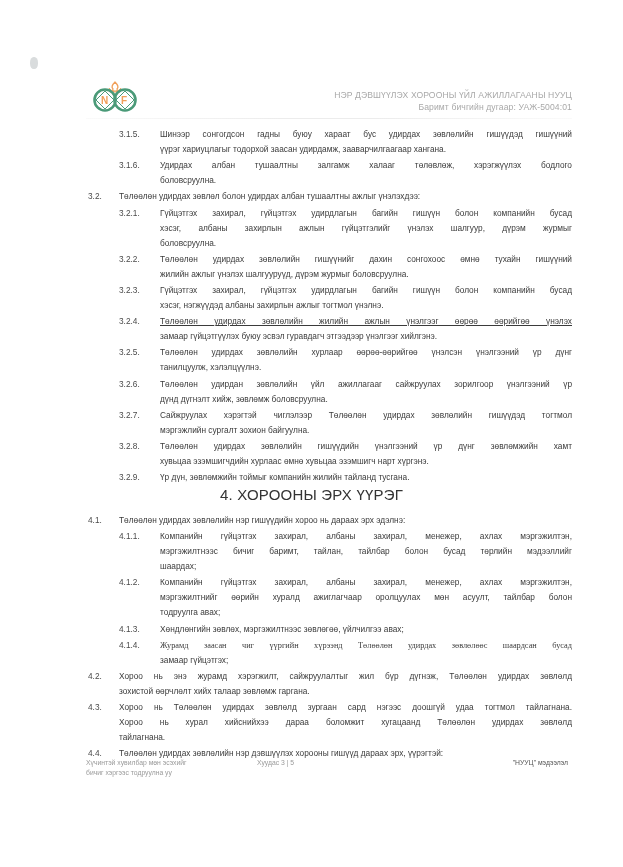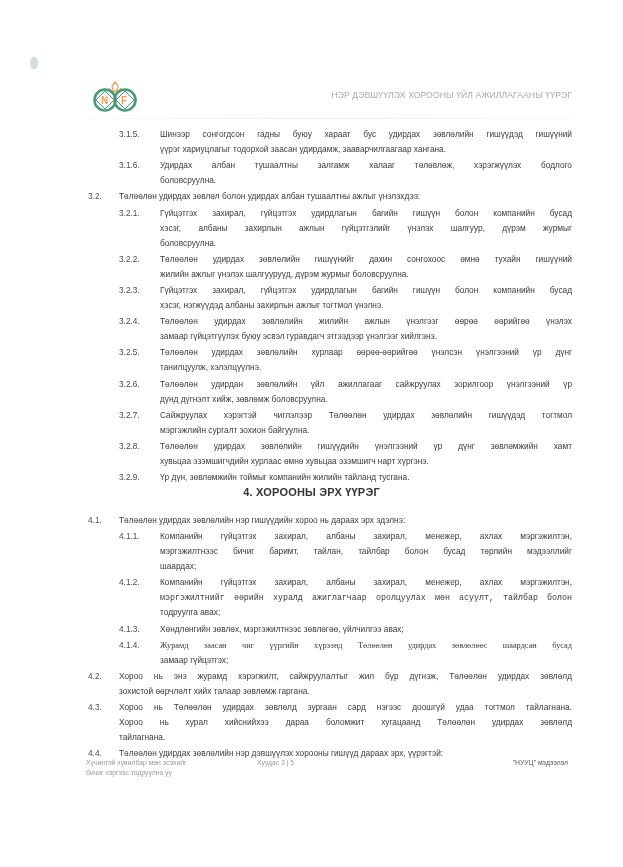--- a/index.html
+++ b/index.html
@@ -21,21 +21,21 @@
     .header-rule {
       position: absolute; left: 0; top: 38px; width: 100%; height: 1px;
       background: linear-gradient(90deg, rgba(230,230,230,0.2), #ececec 40%, #ececec 60%, rgba(230,230,230,0.2));
     }
     .content { position: absolute; left: 0; top: 0; width: 623px; }
     .row { position: absolute; font-size: 8.3px; line-height: 15px; color: #3b3b3b; }
     .row .num { position: absolute; left: 0; top: 0; color: #4a4a4a; }
     .row .txt { position: absolute; top: 0; text-align: justify; }
     .section-title {
       position: absolute; left: 0; width: 623px; top: 486px; text-align: center;
-      font-size: 11px; font-weight: bold; color: #333333; letter-spacing: 0.2px;
+      font-size: 15px; font-weight: normal; color: #333333; letter-spacing: 0.2px;
     }
     .footer { position: absolute; top: 758px; left: 86px; width: 486px; font-size: 6.8px; line-height: 9.5px; color: #9a9a9a; }
     .footer .f-left { position: absolute; left: 0; top: 0; width: 140px; }
     .footer .f-mid { position: absolute; left: 171px; top: 0; }
     .footer .f-right { position: absolute; right: 4px; top: 0; color: #555555; }
   </style>
 </head>
 <body>
 
 <div class="smudge"></div>
@@ -47,21 +47,22 @@
       <path d="M21 8 C22 10 24 11 27 11 C30 11 32 10 33 8" fill="none" stroke="#f0a05a" stroke-width="1"></path>
     </g>
     <circle cx="17" cy="20" r="10.5" fill="none" stroke="#4a9a78" stroke-width="2.6"></circle>
     <circle cx="37" cy="20" r="10.5" fill="none" stroke="#4a9a78" stroke-width="2.6"></circle>
     <path d="M8 20 L17 11 L26 20 L17 29 Z" fill="none" stroke="#4a9a78" stroke-width="1"></path>
     <path d="M28 20 L37 11 L46 20 L37 29 Z" fill="none" stroke="#4a9a78" stroke-width="1"></path>
     <text x="13" y="24" font-size="10" font-weight="bold" fill="#f0a05a" font-family="Liberation Sans, sans-serif">N</text>
     <text x="33" y="24" font-size="10" font-weight="bold" fill="#f0a05a" font-family="Liberation Sans, sans-serif">F</text>
   </svg>
   <div class="header-text">
-    <div>НЭР ДЭВШҮҮЛЭХ ХОРООНЫ ҮЙЛ АЖИЛЛАГААНЫ ҮҮРЭГ</div>
+    <div>НЭР ДЭВШҮҮЛЭХ ХОРООНЫ ҮЙЛ АЖИЛЛАГААНЫ НУУЦ</div>
+    <div>Баримт бичгийн дугаар: УАЖ-5004:01</div>
   </div>
   <div class="header-rule"></div>
 </div>
 
 <div class="content" id="content">
     <div class="row" style="left: 119px; top: 127px;">
       <span class="num">3.1.5.</span>
       <div class="txt" style="left: 41px; top: 0px; width: 412px; white-space: normal; text-align-last: justify;">Шинээр сонгогдсон гадны буюу хараат бус удирдах зөвлөлийн гишүүдэд гишүүний</div>
       <div class="txt" style="left: 41px; top: 15px; width: 412px; white-space: nowrap;">үүрэг хариуцлагыг тодорхой заасан удирдамж, зааварчилгаагаар хангана.</div>
     </div>
@@ -85,21 +86,21 @@
       <div class="txt" style="left: 41px; top: 0px; width: 412px; white-space: normal; text-align-last: justify;">Төлөөлөн удирдах зөвлөлийн гишүүнийг дахин сонгохоос өмнө тухайн гишүүний</div>
       <div class="txt" style="left: 41px; top: 15px; width: 412px; white-space: nowrap;">жилийн ажлыг үнэлэх шалгууруүд, дүрэм журмыг боловсруулна.</div>
     </div>
     <div class="row" style="left: 119px; top: 283px;">
       <span class="num">3.2.3.</span>
       <div class="txt" style="left: 41px; top: 0px; width: 412px; white-space: normal; text-align-last: justify;">Гүйцэтгэх захирал, гүйцэтгэх удирдлагын багийн гишүүн болон компанийн бусад</div>
       <div class="txt" style="left: 41px; top: 15px; width: 412px; white-space: nowrap;">хэсэг, нэгжүүдэд албаны захирлын ажлыг тогтмол үнэлнэ.</div>
     </div>
     <div class="row" style="left: 119px; top: 314.2px;">
       <span class="num">3.2.4.</span>
-      <div class="txt" style="left: 41px; top: 0px; width: 412px; white-space: normal; text-align-last: justify;">Төлөөлөн удирдах зөвлөлийн жилийн ажлын үнэлгээг өөрөө өөрийгөө үнэлэх</div>
+      <div class="txt" style="left: 41px; top: 0px; width: 412px; white-space: normal; text-align-last: justify; text-decoration: underline;">Төлөөлөн удирдах зөвлөлийн жилийн ажлын үнэлгээг өөрөө өөрийгөө үнэлэх</div>
       <div class="txt" style="left: 41px; top: 15px; width: 412px; white-space: nowrap;">замаар гүйцэтгүүлэх буюу эсвэл гуравдагч этгээдээр үнэлгээг хийлгэнэ.</div>
     </div>
     <div class="row" style="left: 119px; top: 345.4px;">
       <span class="num">3.2.5.</span>
       <div class="txt" style="left: 41px; top: 0px; width: 412px; white-space: normal; text-align-last: justify;">Төлөөлөн удирдах зөвлөлийн хурлаар өөрөө-өөрийгөө үнэлсэн үнэлгээний үр дүнг</div>
       <div class="txt" style="left: 41px; top: 15px; width: 412px; white-space: nowrap;">танилцуулж, хэлэлцүүлнэ.</div>
     </div>
     <div class="row" style="left: 119px; top: 376.6px;">
       <span class="num">3.2.6.</span>
       <div class="txt" style="left: 41px; top: 0px; width: 412px; white-space: normal; text-align-last: justify;">Төлөөлөн удирдан зөвлөлийн үйл ажиллагааг сайжруулах зорилгоор үнэлгээний үр</div>
@@ -125,21 +126,21 @@
     </div>
     <div class="row" style="left: 119px; top: 529.2px;">
       <span class="num">4.1.1.</span>
       <div class="txt" style="left: 41px; top: 0px; width: 412px; white-space: normal; text-align-last: justify;">Компанийн гүйцэтгэх захирал, албаны захирал, менежер, ахлах мэргэжилтэн,</div>
       <div class="txt" style="left: 41px; top: 15px; width: 412px; white-space: normal; text-align-last: justify;">мэргэжилтнээс бичиг баримт, тайлан, тайлбар болон бусад төрлийн мэдээллийг</div>
       <div class="txt" style="left: 41px; top: 30px; width: 412px; white-space: nowrap;">шаардах;</div>
     </div>
     <div class="row" style="left: 119px; top: 575.4px;">
       <span class="num">4.1.2.</span>
       <div class="txt" style="left: 41px; top: 0px; width: 412px; white-space: normal; text-align-last: justify;">Компанийн гүйцэтгэх захирал, албаны захирал, менежер, ахлах мэргэжилтэн,</div>
-      <div class="txt" style="left: 41px; top: 15px; width: 412px; white-space: normal; text-align-last: justify; font-family: Liberation Mono, monospace;">мэргэжилтнийг өөрийн хуралд ажиглагчаар оролцуулах мөн асуулт, тайлбар болон</div>
+      <div class="txt" style="left: 41px; top: 15px; width: 412px; white-space: normal; text-align-last: justify;">мэргэжилтнийг өөрийн хуралд ажиглагчаар оролцуулах мөн асуулт, тайлбар болон</div>
       <div class="txt" style="left: 41px; top: 30px; width: 412px; white-space: nowrap;">тодруулга авах;</div>
     </div>
     <div class="row" style="left: 119px; top: 621.6px;">
       <span class="num">4.1.3.</span>
       <div class="txt" style="left: 41px; top: 0px; width: 412px; white-space: nowrap;">Хөндлөнгийн зөвлөх, мэргэжилтнээс зөвлөгөө, үйлчилгээ авах;</div>
     </div>
     <div class="row" style="left: 119px; top: 637.8px;">
       <span class="num">4.1.4.</span>
       <div class="txt" style="left: 41px; top: 0px; width: 412px; white-space: normal; text-align-last: justify; font-family: Liberation Serif, serif;">Журамд заасан чиг үүргийн хүрээнд Төлөөлөн удирдах зөвлөлөөс шаардсан бусад</div>
       <div class="txt" style="left: 41px; top: 15px; width: 412px; white-space: nowrap;">замаар гүйцэтгэх;</div>

